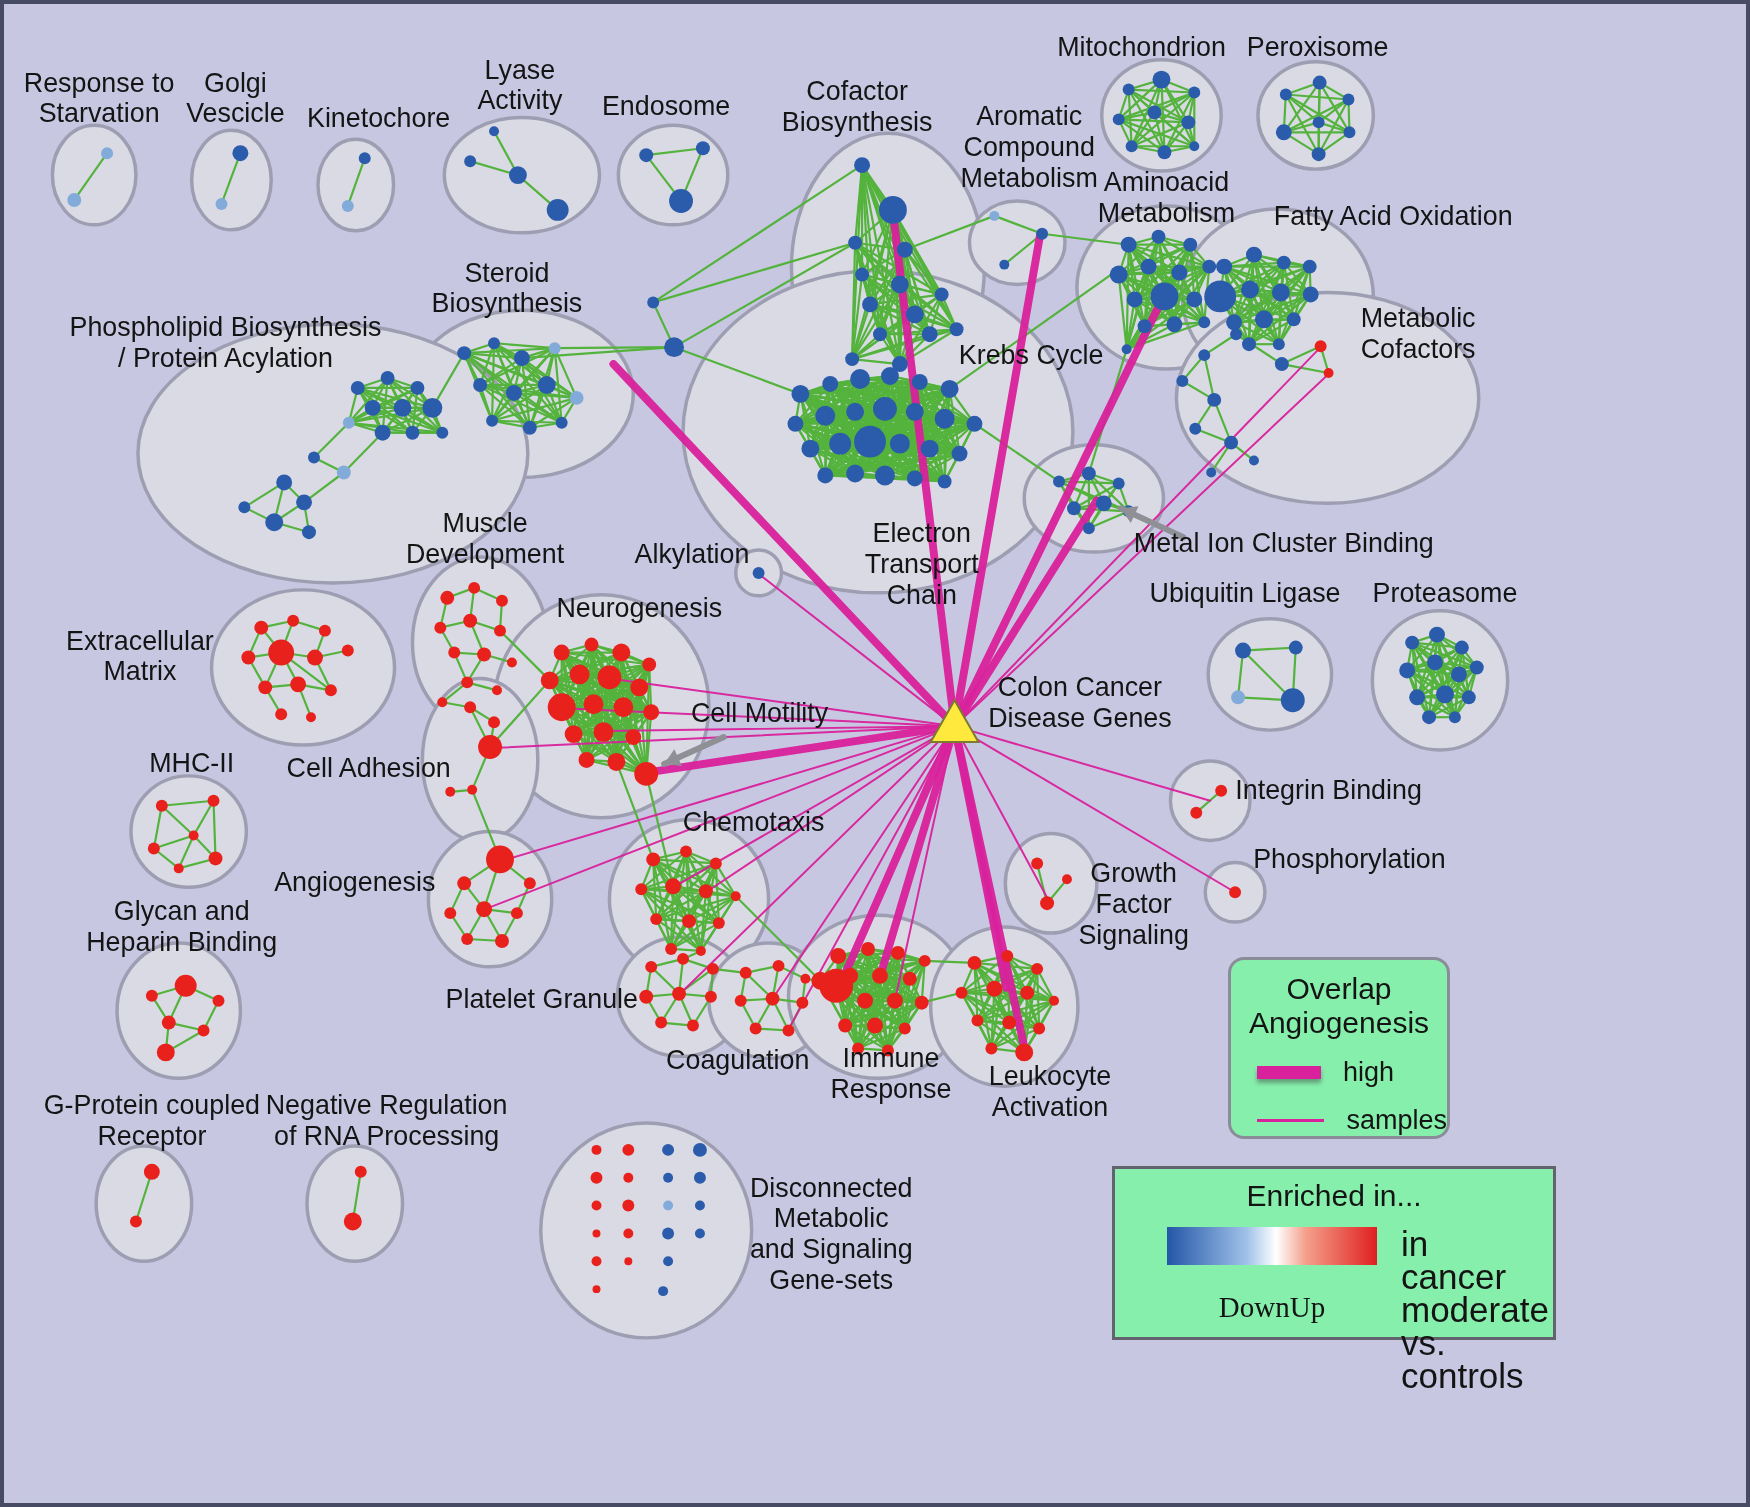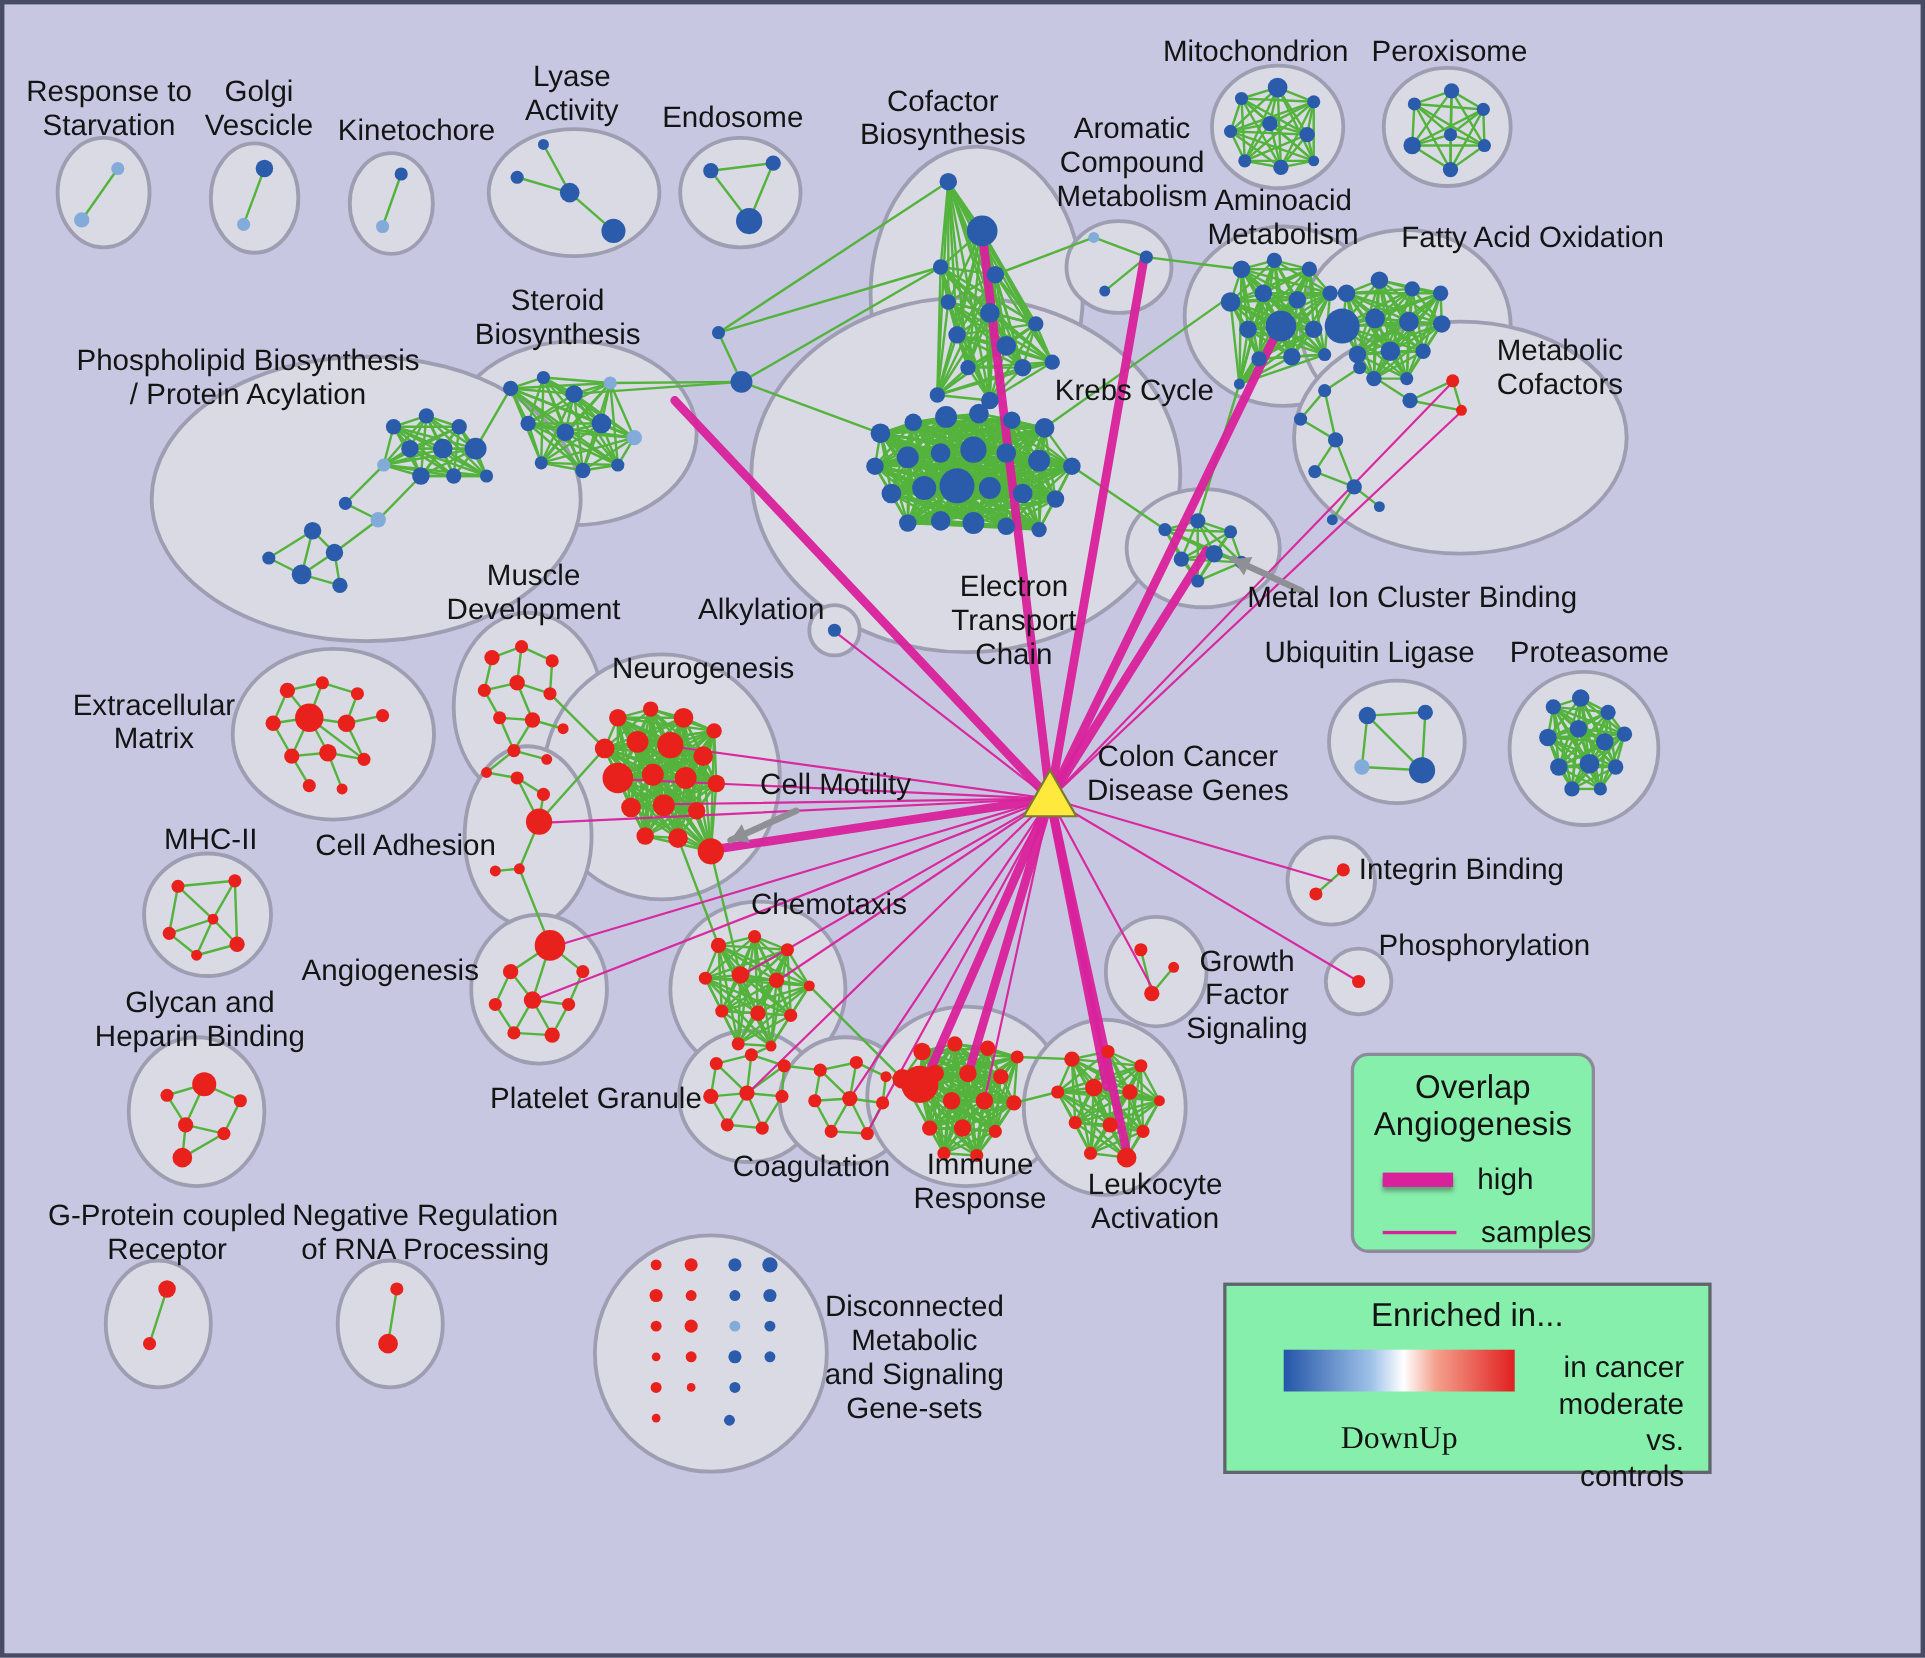--- a/index.html
+++ b/index.html
@@ -28,21 +28,21 @@
     border:3.5px solid #63636d;
   }
   .legend-title-single{font-size:30px;text-align:center;margin-top:10px;}
   .enriched-body{display:flex;align-items:flex-start;margin-top:14px;}
   .gradient-col{margin-left:52px;width:210px;}
   .gradient-bar{
     width:210px;height:38px;
     background:linear-gradient(to right,#2456a8 0%,#9fc2e8 38%,#ffffff 52%,#f4a08c 66%,#e02020 100%);
   }
   .gradient-labels{display:flex;justify-content:center;font-size:29px;margin-top:26px;font-family:Liberation Serif, serif;}
-  .side-text{margin-left:24px;font-size:27px;line-height:33px;text-align:right;width:130px;}
+  .side-text{margin-left:24px;font-size:35px;line-height:33px;text-align:left;width:130px;}
 </style>
 </head>
 <body>
 
 <div class="canvas">
   <svg id="diagram" viewBox="0 0 1750 1507">
       <g class="layer-ellipses">
         <ellipse cx="90" cy="172" rx="42" ry="50" fill="#dadae5" stroke="#9e9eb2" stroke-width="3.5"></ellipse>
         <ellipse cx="228" cy="177" rx="40" ry="50" fill="#dadae5" stroke="#9e9eb2" stroke-width="3.5"></ellipse>
         <ellipse cx="353" cy="182" rx="38" ry="46" fill="#dadae5" stroke="#9e9eb2" stroke-width="3.5"></ellipse>

